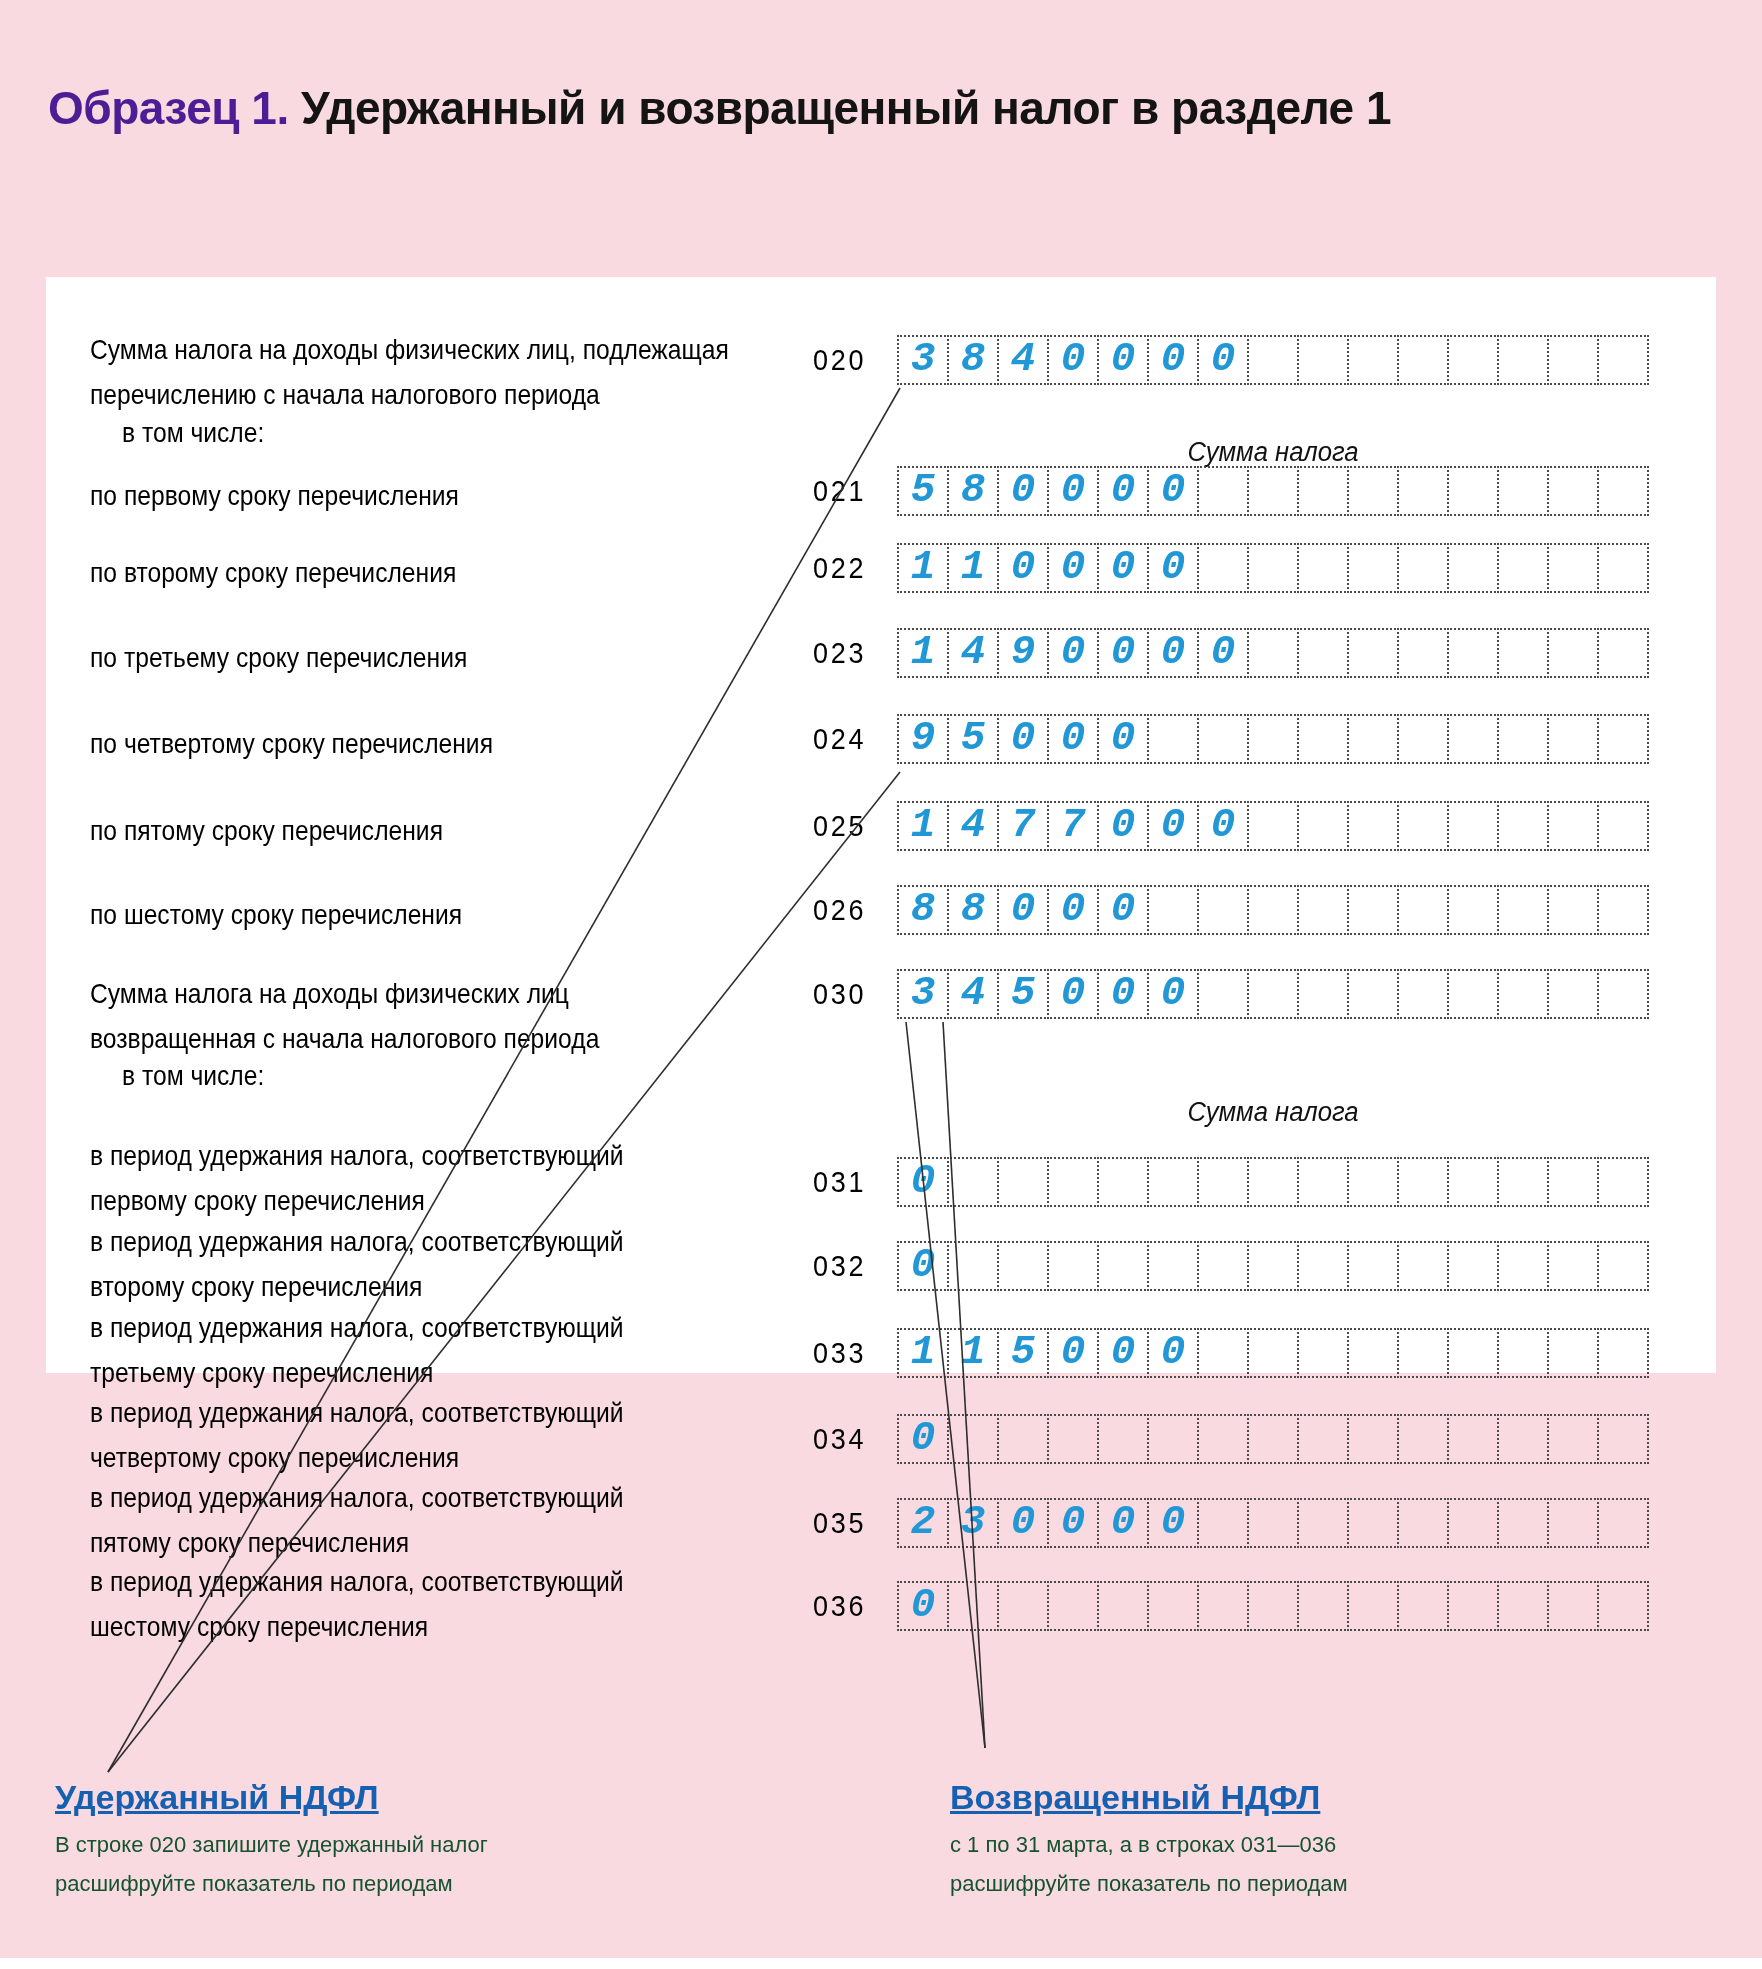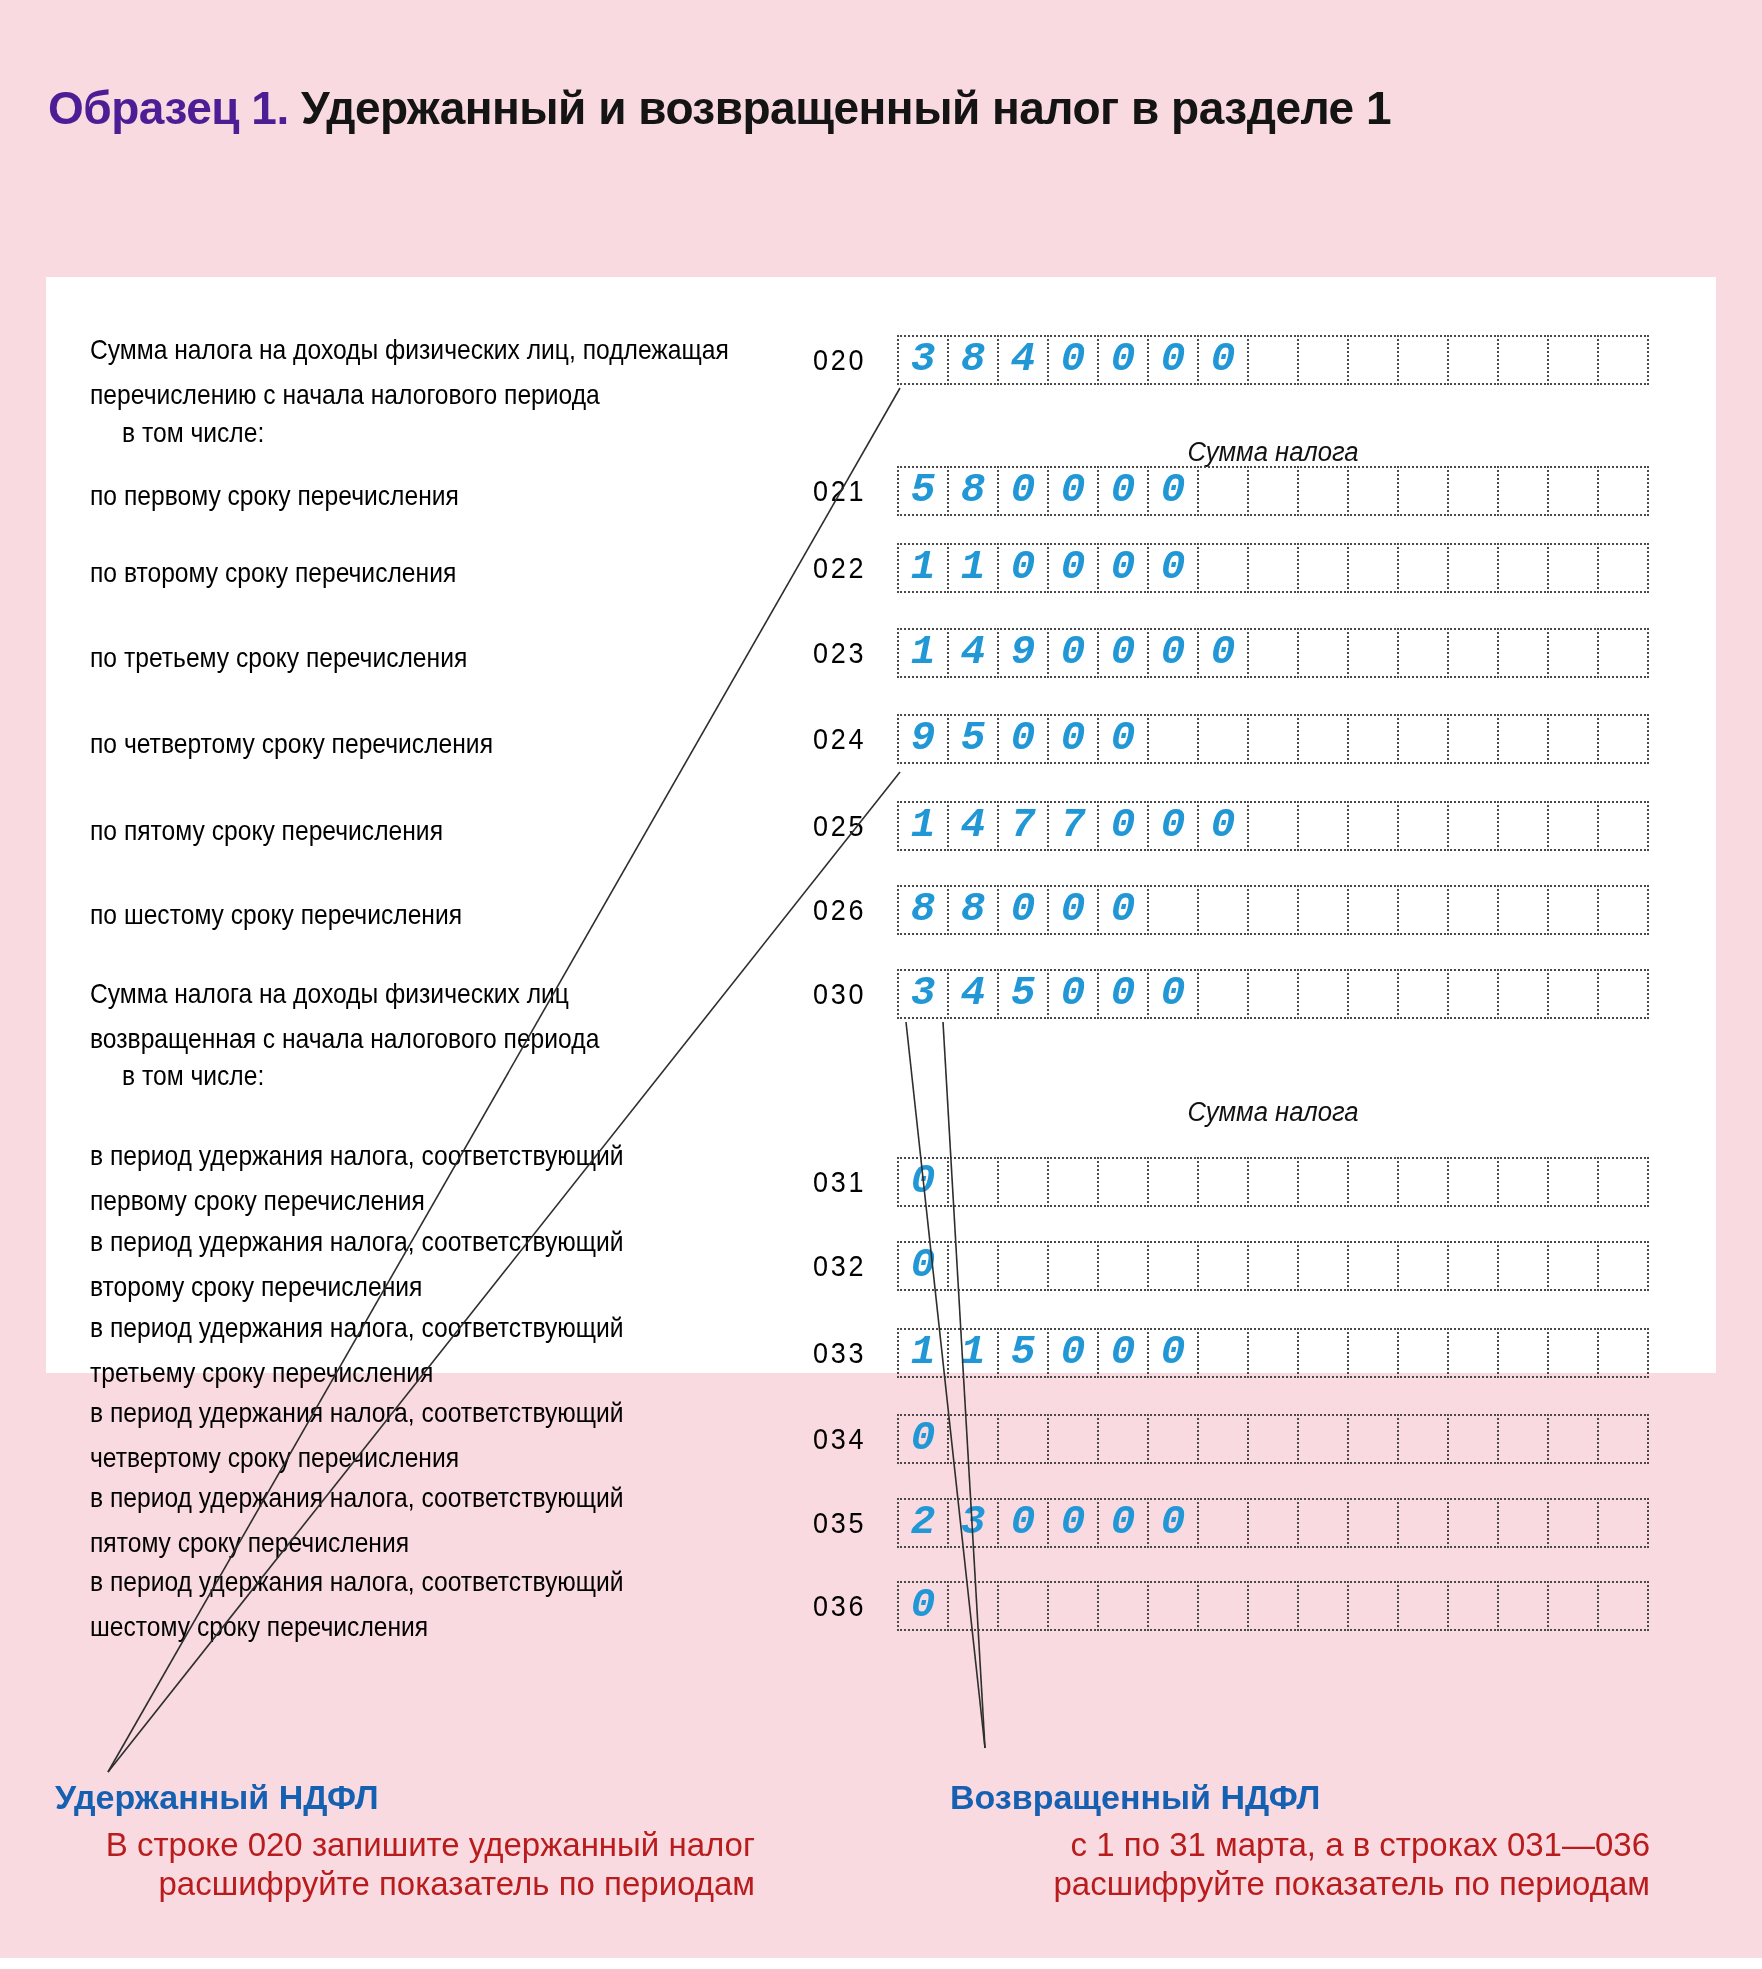--- a/index.html
+++ b/index.html
@@ -38,22 +38,22 @@
          font-size:41px; color:#2197d6; transform:translateY(-1px);}
 
   
   .overlay{position:absolute; left:0; top:0; width:1762px; height:1969px; pointer-events:none;}
   .overlay line{stroke:#2e2e2e; stroke-width:1.6;}
 
   
   .note{position:absolute; top:1778px; width:700px;}
   .note-left{left:55px;}
   .note-right{left:950px;}
-  .note-heading{font-size:34px; font-weight:bold; color:#1660b2; margin:0 0 8px 0;}
-  .note-line{font-size:33px; line-height:39px; color:#b91c1c;text-align:right;}
+  .note-heading{font-size:34px; font-weight:bold; color:#1660b2; margin:0 0 8px 0;text-decoration:underline;}
+  .note-line{font-size:22px; line-height:39px; color:#14532d;}
 
   .bottom-strip{position:absolute; left:0; top:1958px; width:1762px; height:11px; background:#ffffff;}
 </style>
 </head>
 <body>
 
 <div class="page">
 
   <h1 class="title">
     <span class="tline"><span class="accent">Образец 1.</span><span> Удержанный и возвращенный налог в разделе 1</span></span>

